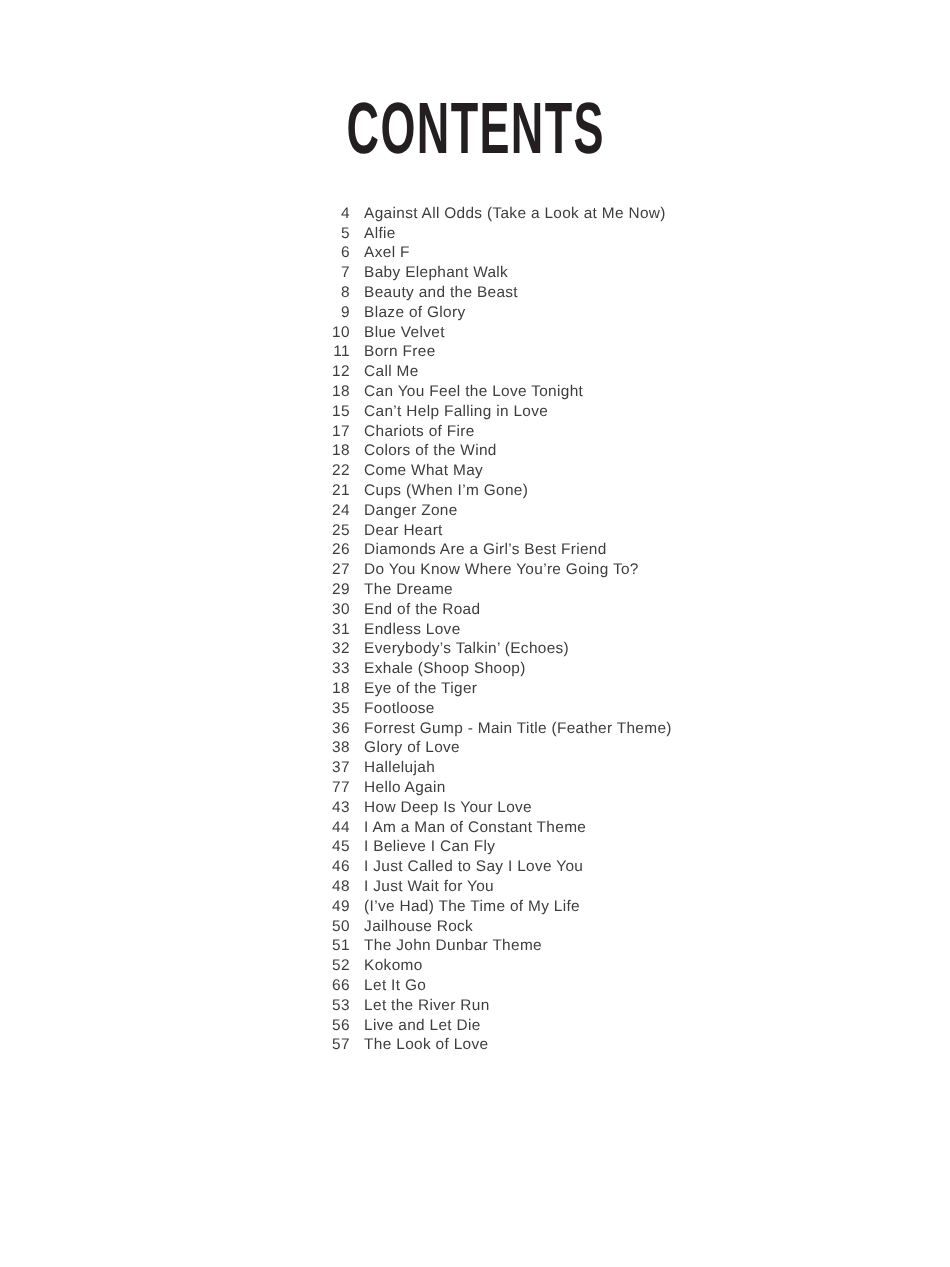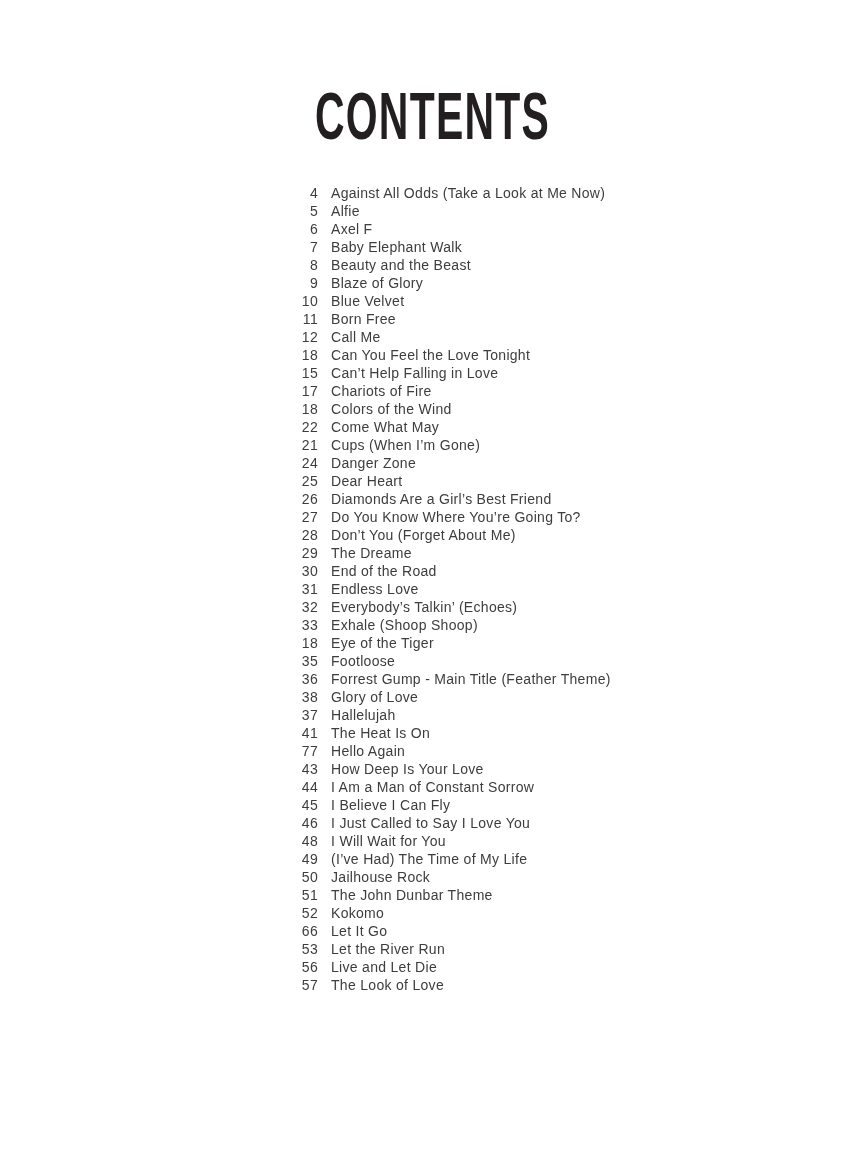--- a/index.html
+++ b/index.html
@@ -159,24 +159,20 @@
       <div class="toc-row">
         <span class="toc-num">26</span>
         <span class="toc-title">Diamonds Are a Girl’s Best Friend</span>
       </div>
 
       <div class="toc-row">
         <span class="toc-num">27</span>
         <span class="toc-title">Do You Know Where You’re Going To?</span>
       </div>
 
-      <div class="toc-row">
-        <span class="toc-num">28</span>
-        <span class="toc-title">Don’t You (Forget About Me)</span>
-      </div>
 
       <div class="toc-row">
         <span class="toc-num">29</span>
         <span class="toc-title">The Dreame</span>
       </div>
 
       <div class="toc-row">
         <span class="toc-num">30</span>
         <span class="toc-title">End of the Road</span>
       </div>
@@ -215,54 +211,50 @@
         <span class="toc-num">38</span>
         <span class="toc-title">Glory of Love</span>
       </div>
 
       <div class="toc-row">
         <span class="toc-num">37</span>
         <span class="toc-title">Hallelujah</span>
       </div>
 
 
-      <div class="toc-row">
-        <span class="toc-num">41</span>
-        <span class="toc-title">The Heat Is On</span>
-      </div>
 
       <div class="toc-row">
         <span class="toc-num">77</span>
         <span class="toc-title">Hello Again</span>
       </div>
 
       <div class="toc-row">
         <span class="toc-num">43</span>
         <span class="toc-title">How Deep Is Your Love</span>
       </div>
 
       <div class="toc-row">
         <span class="toc-num">44</span>
-        <span class="toc-title">I Am a Man of Constant Sorrow</span>
+        <span class="toc-title">I Am a Man of Constant Theme</span>
       </div>
 
       <div class="toc-row">
         <span class="toc-num">45</span>
         <span class="toc-title">I Believe I Can Fly</span>
       </div>
 
       <div class="toc-row">
         <span class="toc-num">46</span>
         <span class="toc-title">I Just Called to Say I Love You</span>
       </div>
 
 
       <div class="toc-row">
         <span class="toc-num">48</span>
-        <span class="toc-title">I Will Wait for You</span>
+        <span class="toc-title">I Just Wait for You</span>
       </div>
 
       <div class="toc-row">
         <span class="toc-num">49</span>
         <span class="toc-title">(I’ve Had) The Time of My Life</span>
       </div>
 
       <div class="toc-row">
         <span class="toc-num">50</span>
         <span class="toc-title">Jailhouse Rock</span>

